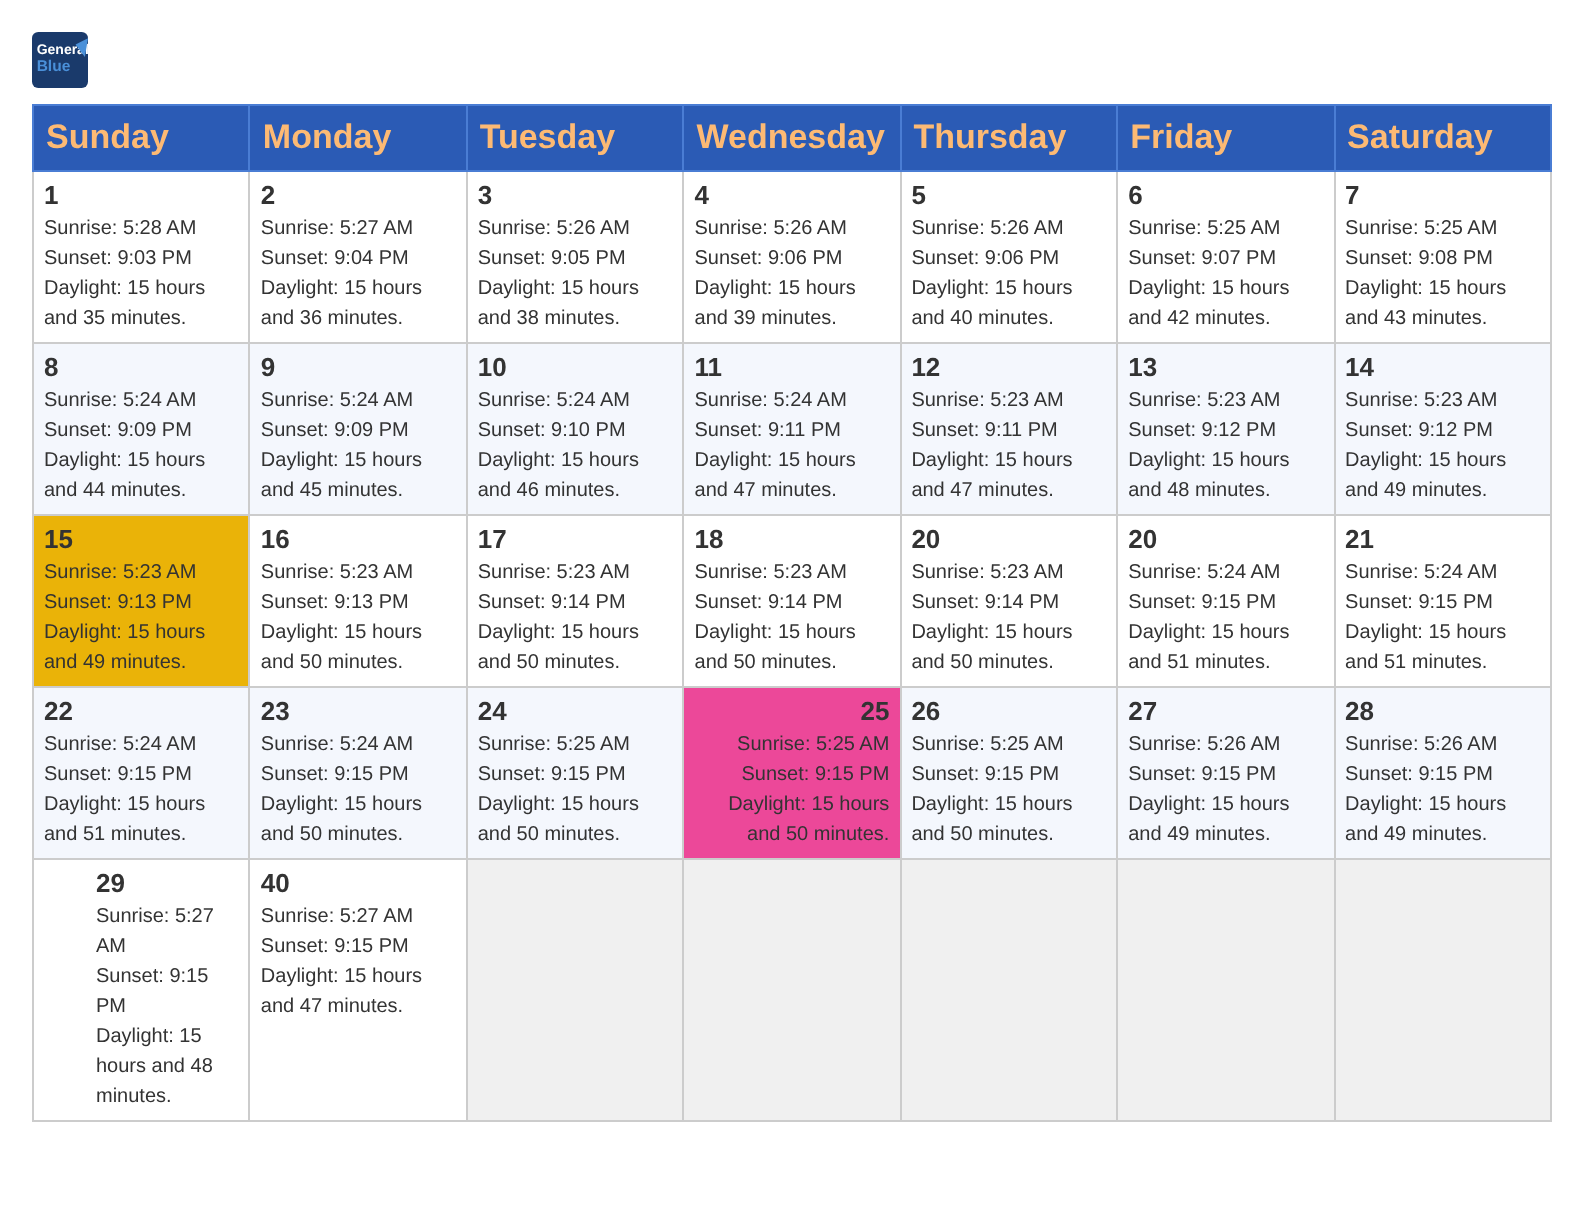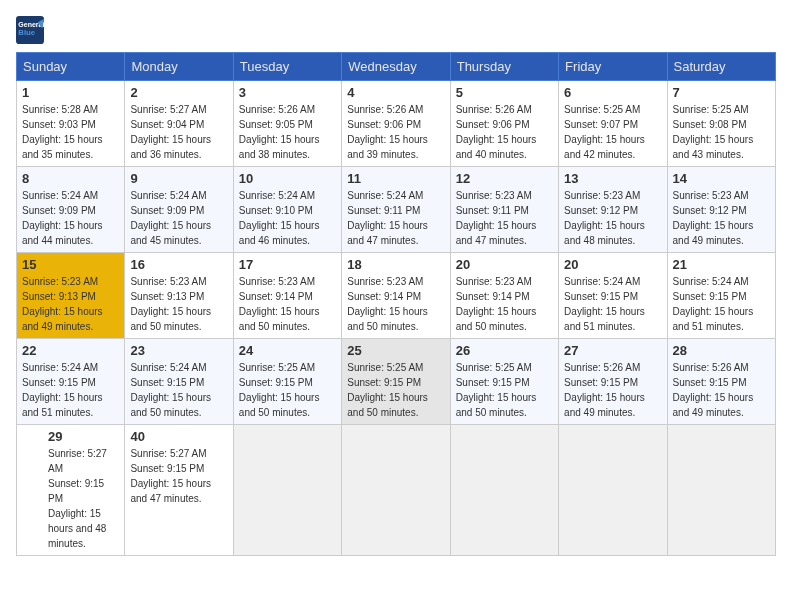--- a/index.html
+++ b/index.html
@@ -48,23 +48,23 @@
     }
     table {
       width: 100%;
       border-collapse: collapse;
       table-layout: fixed;
     }
     thead tr {
       background: #2b5bb5;
     }
     thead th {
-      color: #e5e5e5;
-      font-size: 13px;
-      font-weight: normal;
+      color: #fdba74;
+      font-size: 17px;
+      font-weight: bold;
       padding: 6px 6px;
       text-align: left;
       border: 1px solid #4a7dd4;
     }
     tbody tr {
       vertical-align: top;
     }
     tbody td {
       border: 1px solid #ccc;
       padding: 4px 5px;
@@ -279,21 +279,21 @@
         <span class="day-info">
           Sunrise: 5:24 AM<br>Sunset: 9:15 PM<br>Daylight: 15 hours and 50 minutes.
         </span>
       </td>
         <td style="background: rgb(244, 247, 253);">
         <span class="day-number">24</span>
         <span class="day-info">
           Sunrise: 5:25 AM<br>Sunset: 9:15 PM<br>Daylight: 15 hours and 50 minutes.
         </span>
       </td>
-        <td style="background: #e5e5e5;">
+        <td style="background: #ec4899; text-align: right;">
         <span class="day-number">25</span>
         <span class="day-info">
           Sunrise: 5:25 AM<br>Sunset: 9:15 PM<br>Daylight: 15 hours and 50 minutes.
         </span>
       </td>
         <td style="background: rgb(244, 247, 253);">
         <span class="day-number">26</span>
         <span class="day-info">
           Sunrise: 5:25 AM<br>Sunset: 9:15 PM<br>Daylight: 15 hours and 50 minutes.
         </span>

